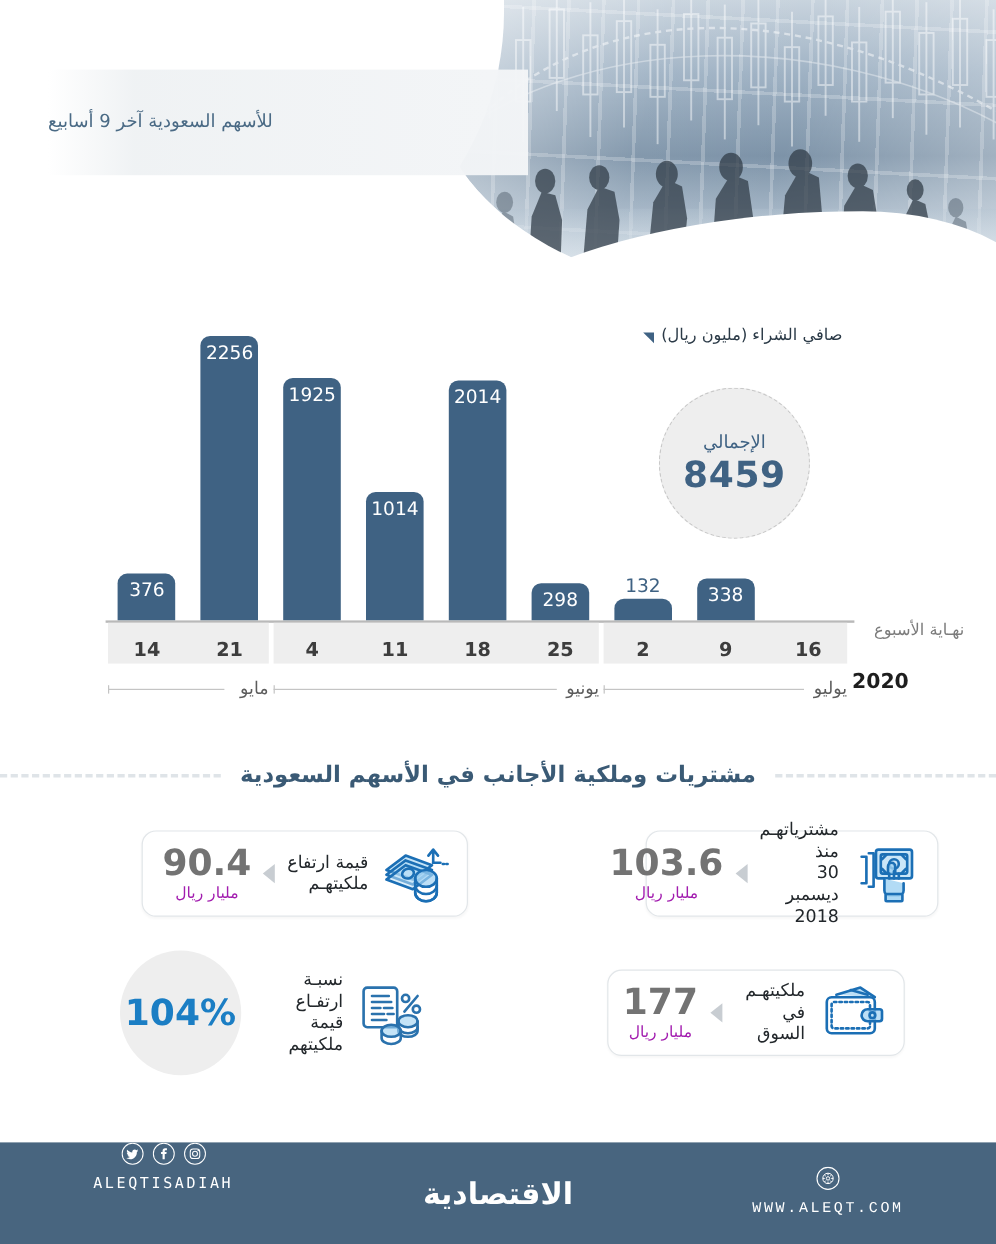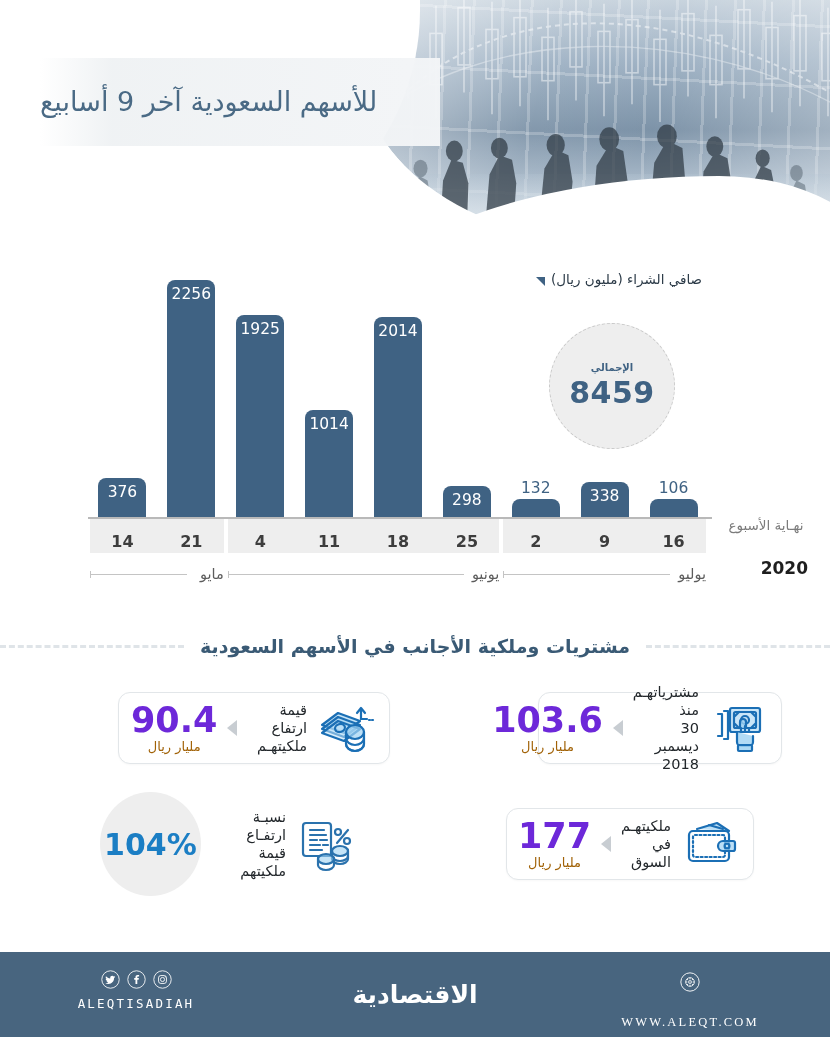--- a/index.html
+++ b/index.html
@@ -82,21 +82,21 @@
     background: linear-gradient(90deg, rgba(240,242,244,0) 0%, rgba(238,241,243,.92) 18%, rgba(243,245,247,.97) 100%);
     display: flex; flex-direction: column;
     align-items: flex-end; justify-content: center;
     padding: 4px 16px 4px 0;
   }
   #title-main {
     font-size: 27px; font-weight: bold; color: #3a5a75;
     letter-spacing: 0px; line-height: 1.15; white-space: nowrap;
   }
   #title-sub {
-    font-size: 27px; color: #4a6a85; line-height: 1.3;
+    font-size: 15px; color: #4a6a85; line-height: 1.3;
     white-space: nowrap;
   }
 
   
   #chart {
     position: absolute; left: 0; top: 255px;
     width: 830px; height: 340px;
   }
   #legend {
     position: absolute; right: 128px; top: 16px;
@@ -111,21 +111,21 @@
   }
   #total-bubble {
     position: absolute; right: 155px; top: 68px;
     width: 126px; height: 126px; border-radius: 50%;
     background: #eeeeee;
     border: 1.5px dashed #c9c9c9;
     display: flex; flex-direction: column;
     align-items: center; justify-content: center;
     gap: 2px;
   }
-  #total-bubble .lbl { font-size: 10px; font-weight: bold; color: #3f6283; }
+  #total-bubble .lbl { font-size: 15px; font-weight: normal; color: #3f6283; }
   #total-bubble .val { font-size: 30px; font-weight: bold; color: #3f6283; letter-spacing: .5px; }
 
   #plot {
     position: absolute; left: 88px; top: 0;
     width: 620px; height: 262px;
   }
   .bar-col {
     position: absolute; bottom: 0;
     display: flex; flex-direction: column; justify-content: flex-end;
     align-items: center;
@@ -177,22 +177,22 @@
   }
   .month .mname { font-size: 14.5px; color: #5c5c5c; white-space: nowrap; }
   .month .mrule {
     flex: 1 1 auto; height: 1px; background: #c4c4c4; position: relative;
   }
   .month .mrule::after {
     content: ""; position: absolute; left: 0; top: -3px;
     width: 1px; height: 7px; background: #c4c4c4;
   }
   #year {
-    position: absolute; right: 22px; top: 303px;
-    width: 84px; text-align: right;
+    position: absolute; right: 36px; top: 303px;
+    width: 84px; text-align: left;
     font-size: 17px; font-weight: bold; color: #1e1e1e;
   }
 
   
   #section {
     position: absolute; left: 0; top: 620px;
     width: 830px; height: 52px;
     display: flex; align-items: center; justify-content: center;
   }
   #section .dashline {
@@ -227,40 +227,40 @@
     text-align: right; white-space: pre-line;
   }
   .card .caret {
     width: 0; height: 0;
     border-top: 8px solid transparent;
     border-bottom: 8px solid transparent;
     border-right: 10px solid #c8cdd2;
   }
   .card .cnum { display: flex; flex-direction: column; align-items: center; }
   .card .cnum .big {
-    font-size: 35px; font-weight: bold; color: #6d28d9; line-height: 1.05;
-  }
-  .card .cnum .unit { font-size: 13px; color: #a16207; margin-top: 1px; }
+    font-size: 30px; font-weight: bold; color: #737373; line-height: 1.05;
+  }
+  .card .cnum .unit { font-size: 13px; color: #a21caf; margin-top: 1px; }
   .card-icon { flex: 0 0 auto; width: 58px; height: 58px; }
   .pct-blob {
     width: 104px; height: 104px; border-radius: 50%;
     background: #eeeeee;
     display: flex; align-items: center; justify-content: center;
   }
   .pct-blob .big { font-size: 30px; font-weight: bold; color: #1b7ec4; }
 
   
   #footer {
     position: absolute; left: 0; top: 952px;
     width: 830px; height: 85px;
     background: #48657f;
     display: flex; align-items: center;
   }
   #footer-left {
-    position: absolute; left: 36px; top: 18px;
+    position: absolute; left: 36px; top: 0;
     width: 200px;
     display: flex; flex-direction: column; align-items: center; gap: 7px;
   }
   #social { display: flex; gap: 7px; }
   #footer-left .handle {
     font-size: 12.5px; color: #ffffff; letter-spacing: 2.2px;
     font-family: "DejaVu Sans Mono", monospace;
   }
   #brand {
     position: absolute; left: 0; right: 0; top: 28px;
@@ -268,22 +268,21 @@
     font-size: 25px; font-weight: bold; color: #ffffff;
     letter-spacing: -1px;
   }
   #footer-right {
     position: absolute; right: 30px; top: 20px;
     width: 220px;
     display: flex; flex-direction: column; align-items: center; gap: 8px;
   }
   #footer-right .url {
     font-size: 12.5px; color: #ffffff; letter-spacing: 2.2px;
-    font-family: Liberation Serif, serif;
-    margin-top: 15px;
+    font-family: Liberation Mono, monospace;
   }
 </style>
 </head>
 <body>
 
 <div id="page">
 
   <div id="header">
     <div id="header-photo">
       <div class="mullions"></div>
@@ -406,24 +405,20 @@
         </div>
         <div class="bar-col" style="left: 423.778px; width: 48px; height: 262px;">
           <div class="outlbl">132</div>
           <div class="bar" style="height: 18px;"></div>
         </div>
         <div class="bar-col" style="left: 492.667px; width: 48px; height: 262px;">
           <div class="bar" style="height: 35.508px;">
             <span class="inlbl">338</span>
           </div>
         </div>
-        <div class="bar-col" style="left: 561.556px; width: 48px; height: 262px;">
-          <div class="outlbl">106</div>
-          <div class="bar" style="height: 18px;"></div>
-        </div>
       </div>
     <div id="axis-line"></div>
     <div id="week-strip">
         <div class="week-group" style="left: 2px; width: 133.778px;"></div>
         <div class="week-cell" style="left: 0px; width: 68.8889px;">14</div>
         <div class="week-cell" style="left: 68.8889px; width: 68.8889px;">21</div>
         <div class="week-group" style="left: 139.778px; width: 271.556px;"></div>
         <div class="week-cell" style="left: 137.778px; width: 68.8889px;">4</div>
         <div class="week-cell" style="left: 206.667px; width: 68.8889px;">11</div>
         <div class="week-cell" style="left: 275.556px; width: 68.8889px;">18</div>

